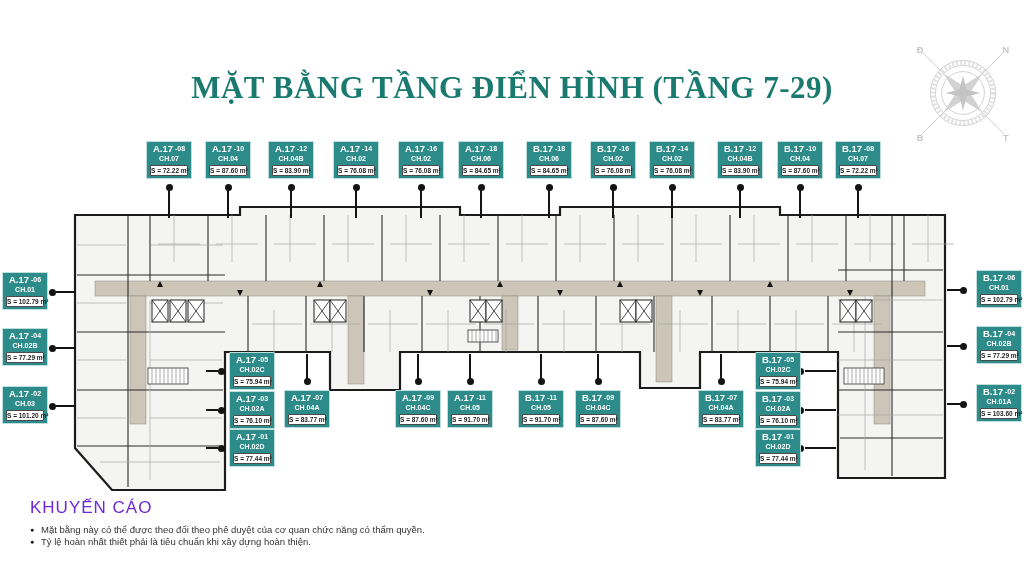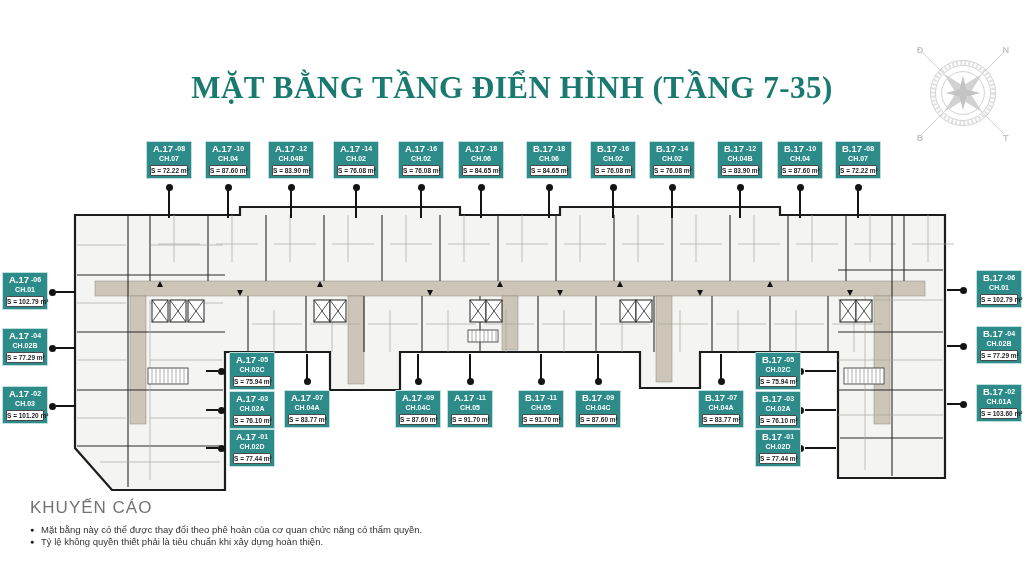--- a/index.html
+++ b/index.html
@@ -19,31 +19,31 @@
     padding:2px 1px 2px;z-index:5;line-height:1.1;}
   .ul-1{font-size:9.5px;font-weight:bold;white-space:nowrap;}
   .ul-no{font-size:7px;font-weight:bold;position:relative;top:-1px;margin-left:2px;}
   .ul-2{font-size:7px;font-weight:bold;margin-top:1px;}
   .ul-chip{background:#fff;border:1px solid #4a4a4a;color:#1d1d1d;font-size:6.5px;
     font-weight:bold;margin:2px 2px 0;padding:1px 0;border-radius:1px;white-space:nowrap;}
   .dot{position:absolute;width:7px;height:7px;border-radius:50%;background:#141414;z-index:4;}
   .leader{position:absolute;background:#141414;z-index:4;}
   
   #disclaimer{position:absolute;left:30px;top:498px;z-index:3;color:#2c2c2c;}
-  #disclaimer h2{margin:0 0 6px 0;font-weight:400;font-size:17px;letter-spacing:1px;color:#737373;}
+  #disclaimer h2{margin:0 0 6px 0;font-weight:400;font-size:17px;letter-spacing:1px;color:#6d28d9;}
   #disclaimer ul{margin:0;padding:0;list-style:none;}
   #disclaimer li{font-size:9.5px;line-height:11.5px;color:#333;position:relative;padding-left:11px;}
   #disclaimer li::before{content:"●";position:absolute;left:0;top:0;font-size:7px;color:#111;}
 </style>
 </head>
 <body>
 
 <div id="stage">
 
-  <div id="page-title">MẶT BẰNG TẦNG ĐIỂN HÌNH (TẦNG 7-35)</div>
+  <div id="page-title">MẶT BẰNG TẦNG ĐIỂN HÌNH (TẦNG 7-29)</div>
 
   <svg id="compass" width="102" height="102" viewBox="0 0 100 100">
     <g stroke="#c9c9c9" stroke-width="0.9" fill="none" opacity="0.9">
       <line x1="10" y1="10" x2="90" y2="90"></line>
       <line x1="90" y1="10" x2="10" y2="90"></line>
       <circle cx="50" cy="50" r="32"></circle>
       <circle cx="50" cy="50" r="27"></circle>
       <circle cx="50" cy="50" r="29.5" stroke-width="4" stroke-dasharray="2,2" opacity="0.6"></circle>
       <circle cx="50" cy="50" r="21"></circle>
     </g>
@@ -456,17 +456,17 @@
       <div class="unit-label" style="left: 755px; top: 429px;">
         <div class="ul-1"><span>B.17</span><span class="ul-no">-01</span></div>
         <div class="ul-2">CH.02D</div>
         <div class="ul-chip">S = 77.44 m²</div>
       </div>
     </div>
 
   <div id="disclaimer">
     <h2>KHUYẾN CÁO</h2>
     <ul>
-      <li>Mặt bằng này có thể được thay đổi theo phê hoàn của cơ quan chức năng có thẩm quyền.</li>
-      <li>Tỷ lệ không quyền thiết phải là tiêu chuẩn khi xây dựng hoàn thiện.</li>
+      <li>Mặt bằng này có thể được theo đổi theo phê duyệt của cơ quan chức năng có thẩm quyền.</li>
+      <li>Tỷ lệ hoàn nhất thiết phải là tiêu chuẩn khi xây dựng hoàn thiện.</li>
     </ul>
   </div>
 </div>
 
 </body></html>

